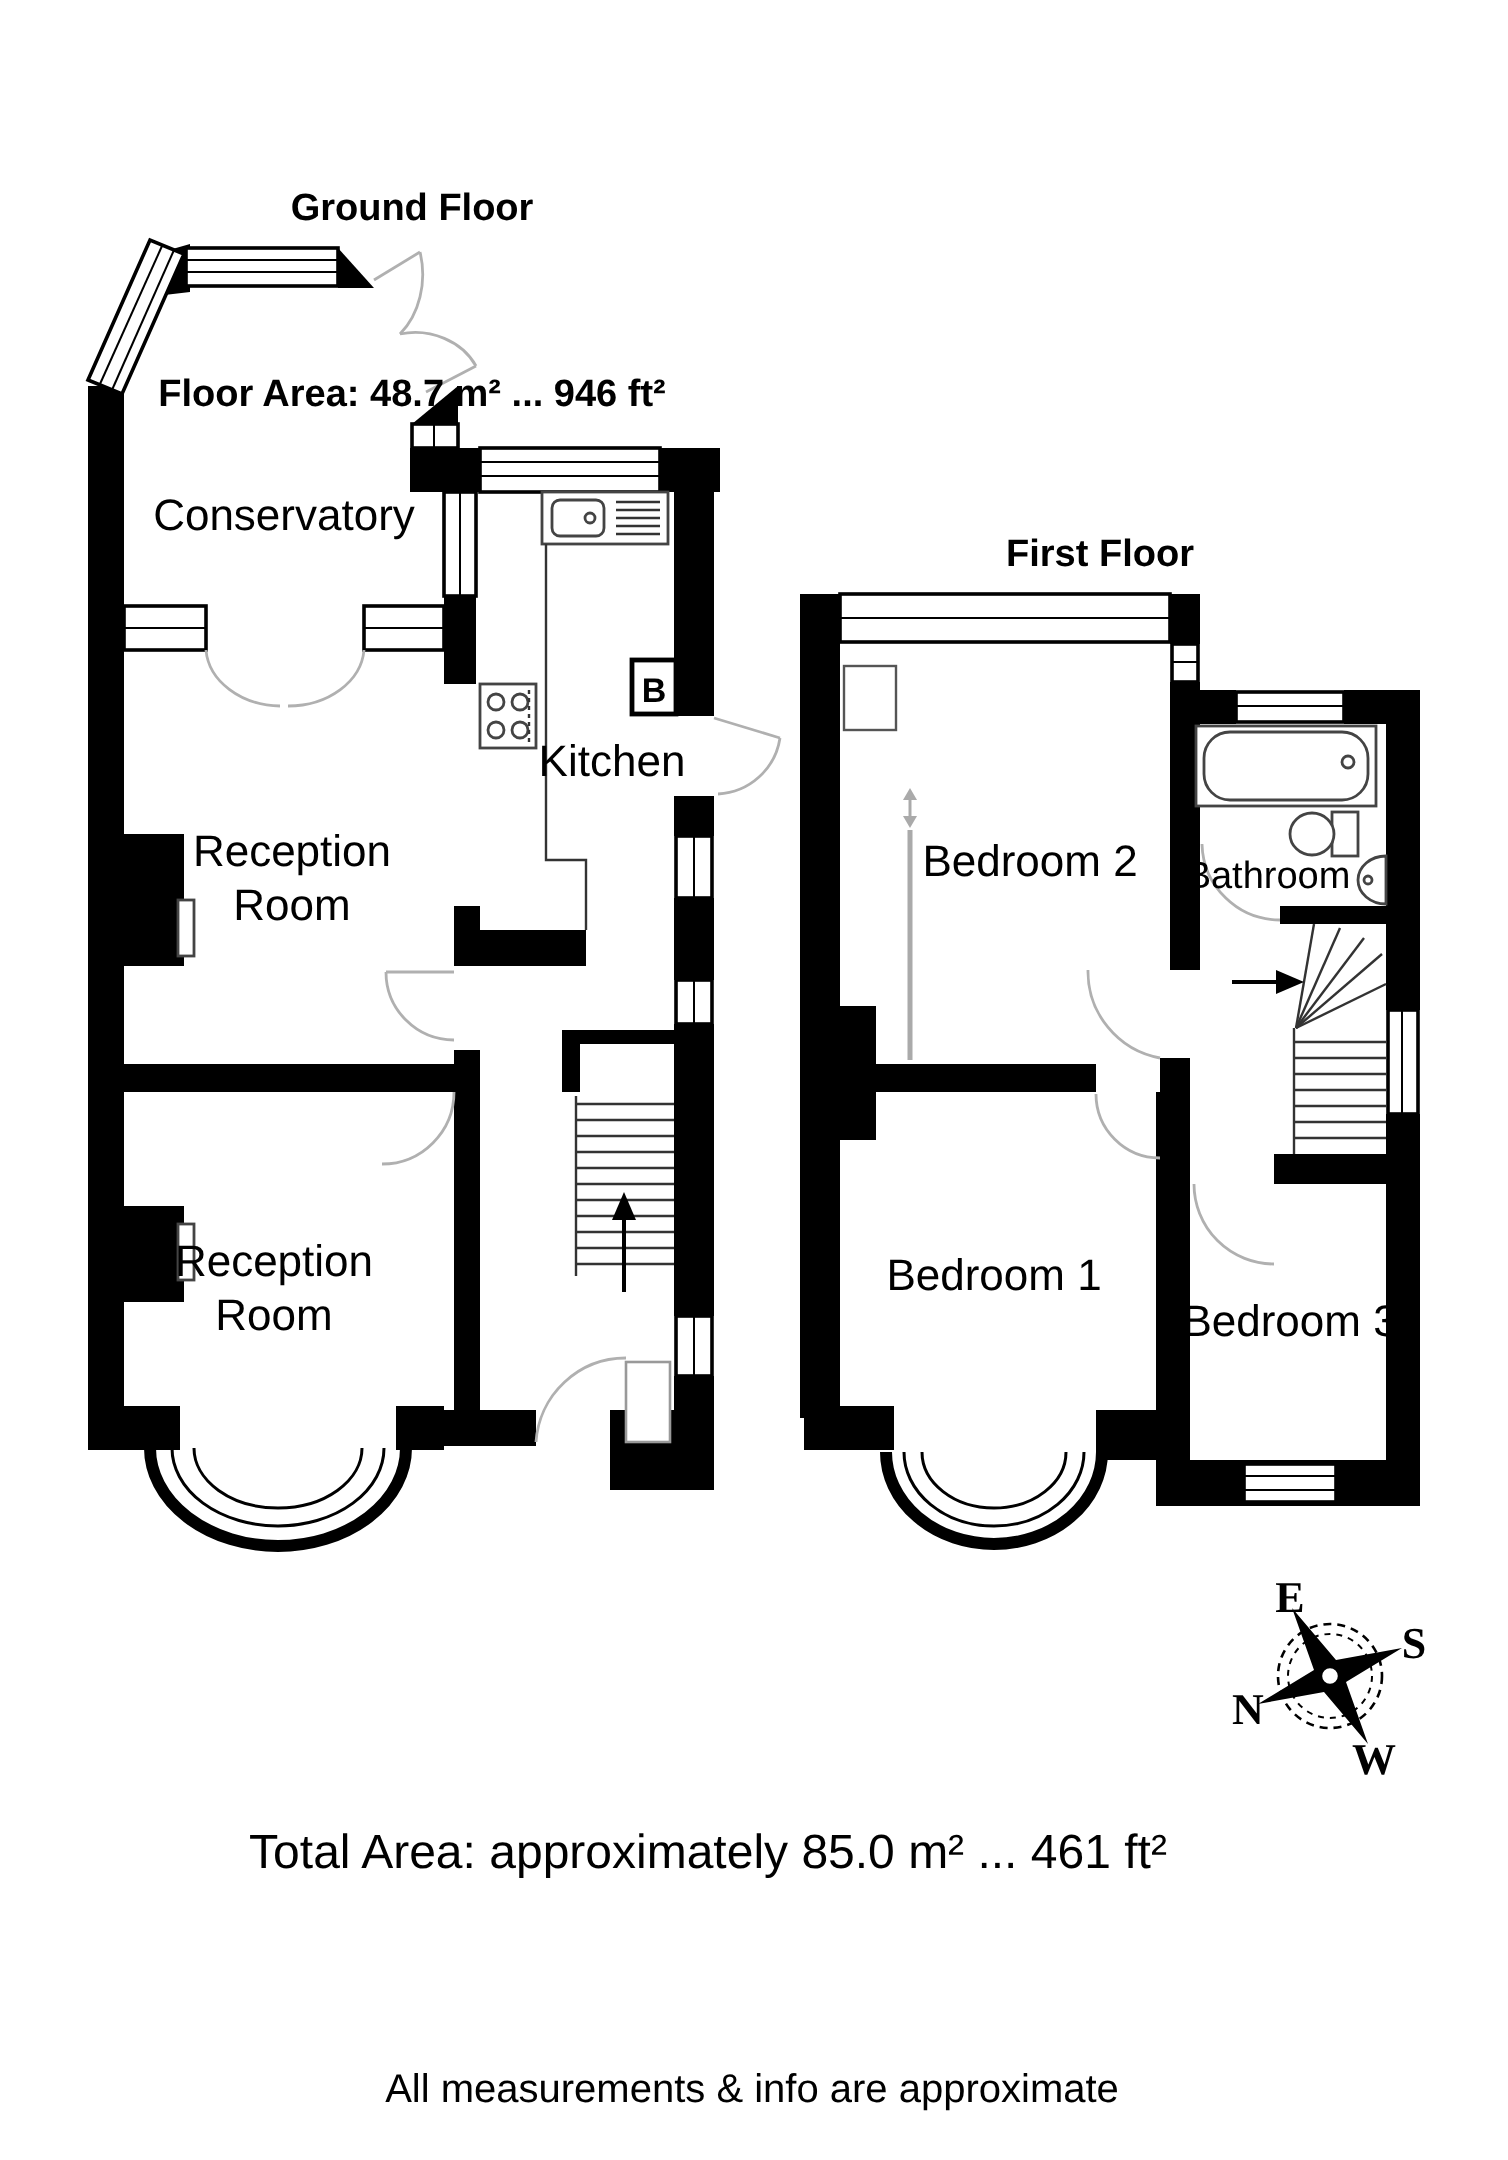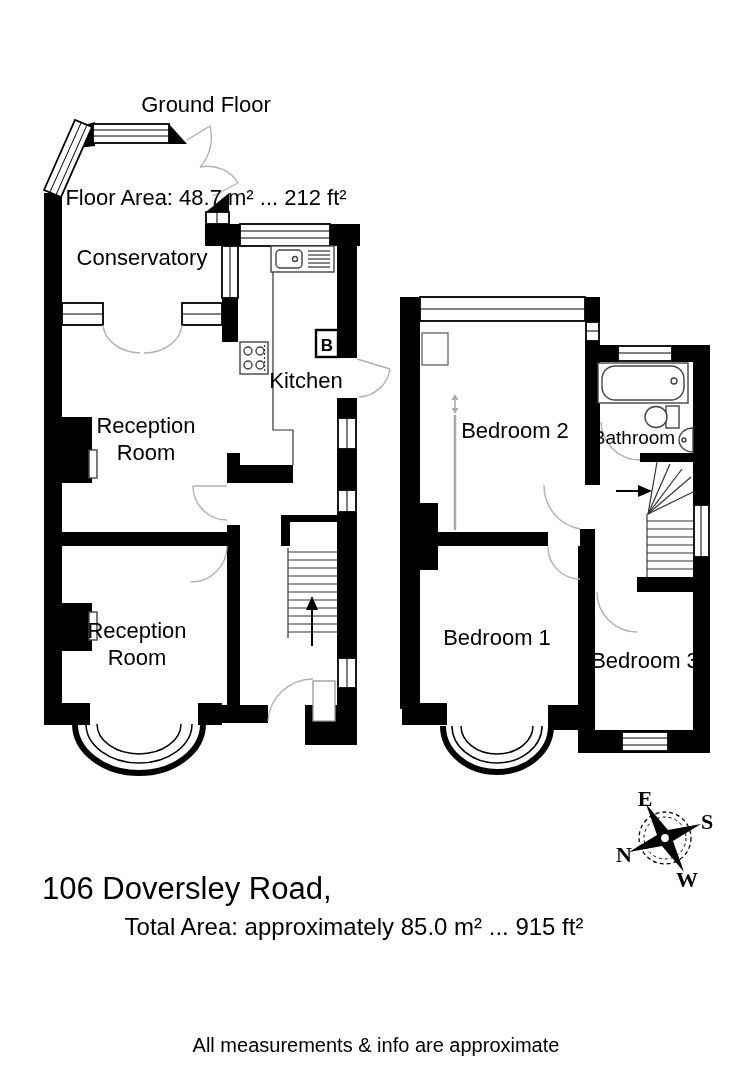--- a/index.html
+++ b/index.html
@@ -1,20 +1,20 @@
 <!DOCTYPE html>
 <html><head>
 <meta charset="utf-8">
 <style>
   html,body{margin:0;padding:0;background:#ffffff;}
   .canvas{position:relative;width:754px;height:1080px;background:#ffffff;overflow:hidden;
           font-family:"Liberation Sans",sans-serif;color:#000;}
   .plan-svg{position:absolute;left:0;top:0;}
   .txt{position:absolute;white-space:pre;}
-  .floor-head{width:340px;text-align:center;font-size:22px;line-height:31px;}
+  .floor-head{width:340px;text-align:center;font-size:19px;line-height:31px;font-weight:bold;}
   .head-ground{left:36px;top:27px;}
   .head-first{left:380px;top:200px;}
   .address{left:42px;top:791px;font-size:31px;line-height:39px;}
   .total{left:48px;top:913px;width:612px;text-align:center;font-size:24px;}
   .disclaimer{left:50px;top:978px;width:652px;text-align:center;font-size:20px;line-height:27px;}
   .room-label{font-size:22px;fill:#000;}
   .room-label-sm{font-size:19px;fill:#000;}
   .boiler-label{font-size:17px;font-weight:bold;fill:#000;}
   .compass-letter{font-family:"Liberation Serif",serif;font-weight:bold;font-size:22px;fill:#000;}
   svg .wall{fill:#000;stroke:none;}
@@ -286,31 +286,31 @@
     <circle cx="665" cy="838" r="4.5" fill="#fff" stroke="#000" stroke-width="1.2"></circle>
     <text class="compass-letter" x="645" y="806" text-anchor="middle">E</text>
     <text class="compass-letter" x="707" y="829" text-anchor="middle">S</text>
     <text class="compass-letter" x="624" y="862" text-anchor="middle">N</text>
     <text class="compass-letter" x="687" y="887" text-anchor="middle">W</text>
   </g>
 </svg>
 
 <div class="txt floor-head head-ground">
   <div>Ground Floor</div>
-  <div>Floor Area: 48.7 m² ... 212 ft²</div>
+  <div>Floor Area: 48.7 m² ... 946 ft²</div>
 </div>
 
 <div class="txt floor-head head-first">
+  <div>First Floor</div>
 </div>
 
 <div class="txt address">
-  <div>106 Doversley Road,</div>
-</div>
-
-<div class="txt total">Total Area: approximately 85.0 m² ... 915 ft²</div>
+</div>
+
+<div class="txt total">Total Area: approximately 85.0 m² ... 461 ft²</div>
 
 <div class="txt disclaimer">
   <div>All measurements &amp; info are approximate</div>
   
   
 </div>
 
 </div>
 
 </body></html>

